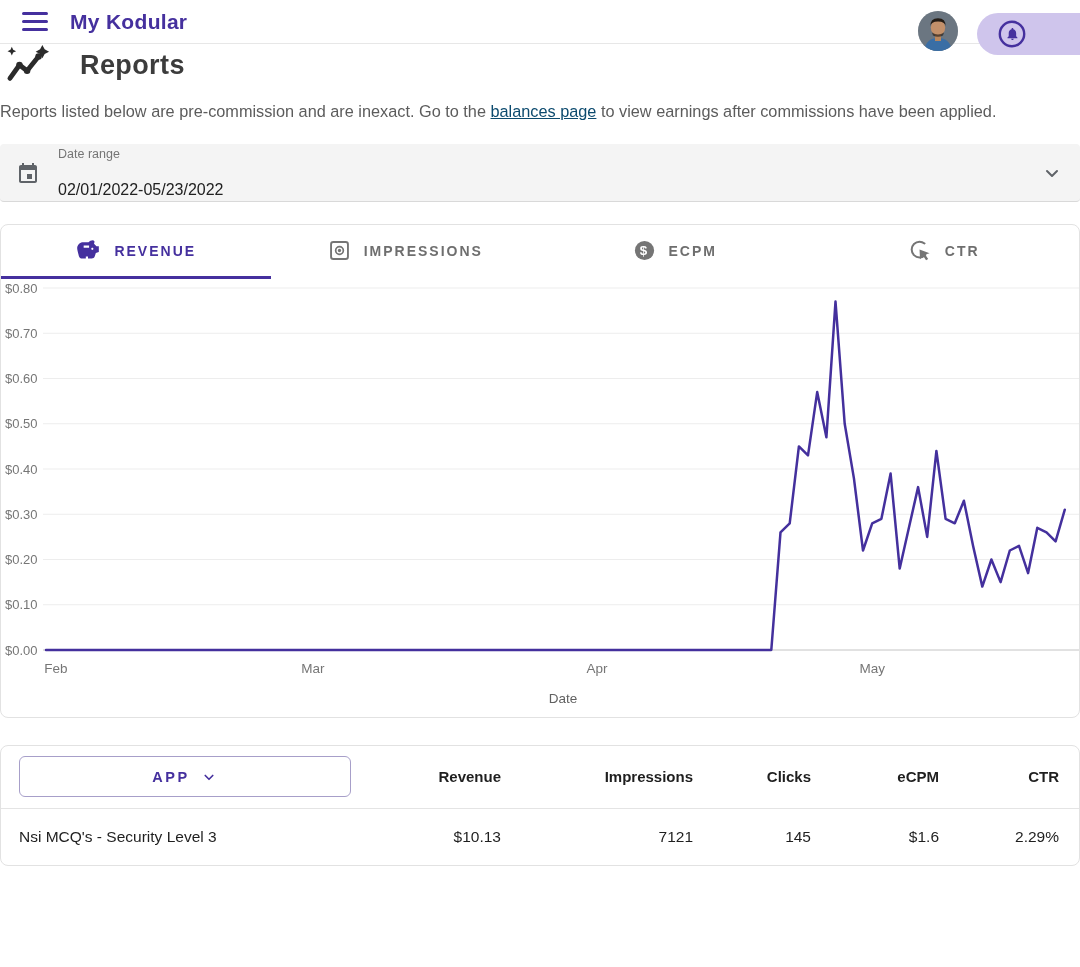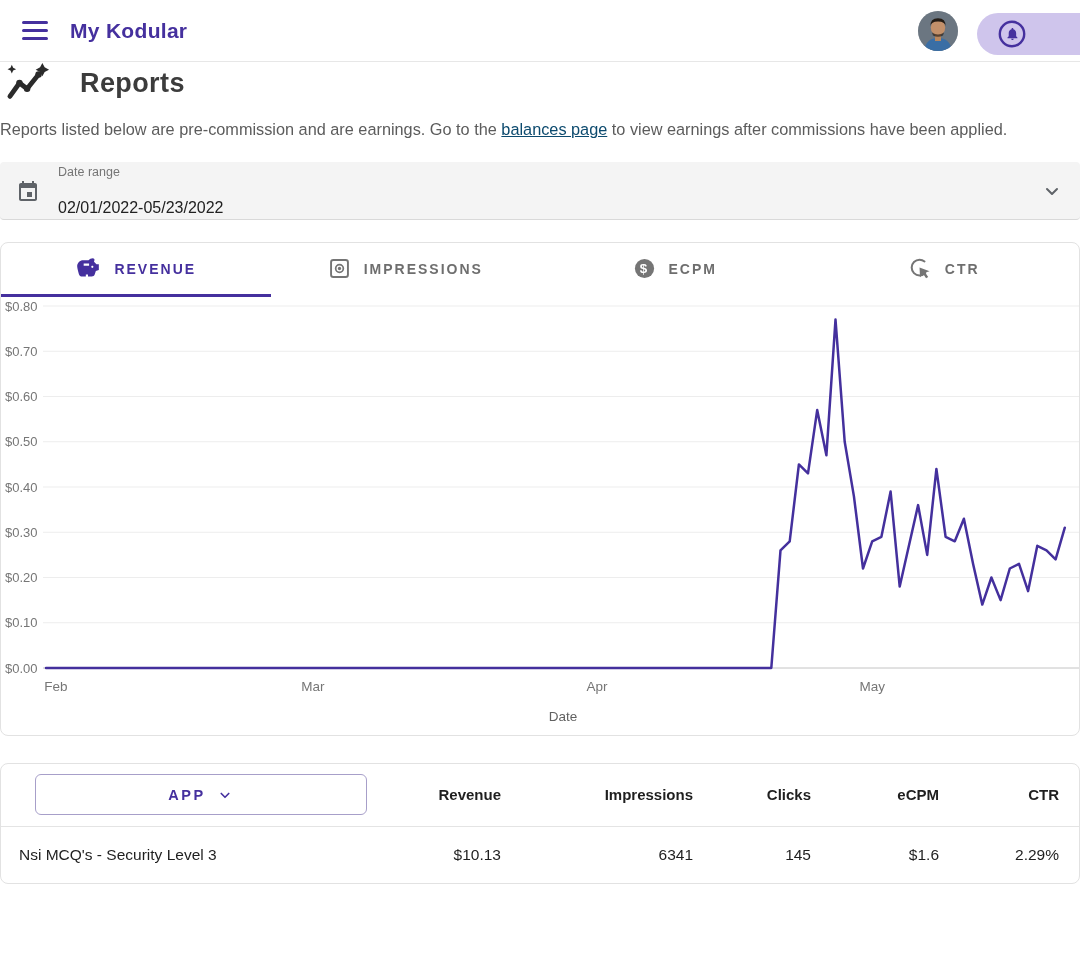--- a/index.html
+++ b/index.html
@@ -4,21 +4,21 @@
 <style>
   * { box-sizing: border-box; }
   html,body { margin:0; padding:0; background:#fff; }
   body {
     width:1080px; height:967px; overflow:hidden;
     font-family:"Liberation Sans", sans-serif;
     color:#202124;
   }
   
   .topbar {
-    position:relative; height:62px; background:#fff;
+    position:relative; height:44px; background:#fff;
     border-bottom:1px solid #e7e7e7;
     display:flex; align-items:center; padding:0 22px;
   }
   .hamburger { width:26px; height:19px; display:flex; flex-direction:column; justify-content:space-between; cursor:pointer; }
   .hamburger span { display:block; height:3px; border-radius:2px; background:#45309E; }
   .brand-title { margin-left:22px; font-size:21px; font-weight:700; color:#45309E; letter-spacing:.3px; }
   .avatar { position:absolute; left:918px; top:11px; width:40px; height:40px; border-radius:50%; overflow:hidden; cursor:pointer; }
   .bell-pill {
     position:absolute; left:977px; top:13px; width:109px; height:42px;
     background:#cfc5ec; border-radius:21px 0 0 21px;
@@ -53,21 +53,21 @@
   .tab.active { color:#45309E; border-bottom-color:#45309E; }
   .tab.active svg { color:#45309E; }
   #chart-svg { display:block; }
   #chart-svg text { font-family:"Liberation Sans", sans-serif; }
   
   .table-card { margin-top:27px; border:1px solid #e2e2e2; border-radius:8px; overflow:hidden; }
   table { width:100%; border-collapse:collapse; table-layout:fixed; }
   col.c-app{width:390px} col.c-rev{width:132px} col.c-imp{width:192px}
   col.c-clk{width:118px} col.c-ecpm{width:128px} col.c-ctr{width:120px}
   thead th { height:62px; font-size:15px; font-weight:700; color:#1f1f1f; text-align:right; padding-right:22px; }
-  thead th:first-child { text-align:left; padding-left:34px; padding-right:0; }
+  thead th:first-child { text-align:left; padding-left:18px; padding-right:0; }
   tbody td { height:57px; font-size:15.5px; color:#1f1f1f; text-align:right; padding-right:22px; border-top:1px solid #e4e4e4; }
   tbody td:first-child { text-align:left; padding-left:18px; padding-right:0; }
   .app-button {
     width:332px; height:41px; background:#fff; border:1px solid #a79fc9; border-radius:6px;
     display:inline-flex; align-items:center; justify-content:center; gap:10px;
     font-size:14.5px; font-weight:700; letter-spacing:2.6px; color:#45309E; cursor:pointer;
     font-family:"Liberation Sans", sans-serif;
   }
 </style>
 </head>
@@ -106,21 +106,21 @@
     <path d="M4 36 L14 22 L22 28 L34 13" fill="none" stroke="#2b2b2b" stroke-width="5" stroke-linecap="round" stroke-linejoin="round"></path>
     <circle cx="14" cy="22" r="3.4" fill="#2b2b2b"></circle>
     <circle cx="22" cy="28" r="3.4" fill="#2b2b2b"></circle>
     <circle cx="34" cy="13" r="3.4" fill="#2b2b2b"></circle>
     <path d="M38 1 L40.4 5.6 L45 8 L40.4 10.4 L38 15 L35.6 10.4 L31 8 L35.6 5.6 Z" fill="#2b2b2b"></path>
     <path d="M6 3 L7.4 6.1 L10.5 7.5 L7.4 8.9 L6 12 L4.6 8.9 L1.5 7.5 L4.6 6.1 Z" fill="#2b2b2b"></path>
   </svg>
   <h1 class="page-title">Reports</h1>
 </div>
 
-<div class="description"><span>Reports listed below are pre-commission and are earnings. Go to the </span><a>balances page</a><span> to view earnings after commissions have been applied.</span></div>
+<div class="description"><span>Reports listed below are pre-commission and are inexact. Go to the </span><a>balances page</a><span> to view earnings after commissions have been applied.</span></div>
 
 <div class="filters">
 
   <div class="filter">
     <svg class="f-icon" width="24" height="24" viewBox="0 0 24 24">
       <path fill="currentColor" d="M19 4h-1V2h-2v2H8V2H6v2H5c-1.11 0-2 .9-2 2v14c0 1.1.89 2 2 2h14c1.1 0 2-.9 2-2V6c0-1.1-.9-2-2-2zm0 16H5V9h14v11z"></path>
       <rect x="11" y="13" width="5" height="5" fill="currentColor"></rect>
     </svg>
     <div class="f-text">
       <div class="f-label">Date range</div>
@@ -217,20 +217,20 @@
         <th>Impressions</th>
         <th>Clicks</th>
         <th>eCPM</th>
         <th>CTR</th>
       </tr>
     </thead>
     <tbody>
       <tr>
         <td>Nsi MCQ's - Security Level 3</td>
         <td>$10.13</td>
-        <td>6341</td>
+        <td>7121</td>
         <td>145</td>
         <td>$1.6</td>
         <td>2.29%</td>
       </tr>
     </tbody>
   </table>
 </div>
 
 </body></html>

